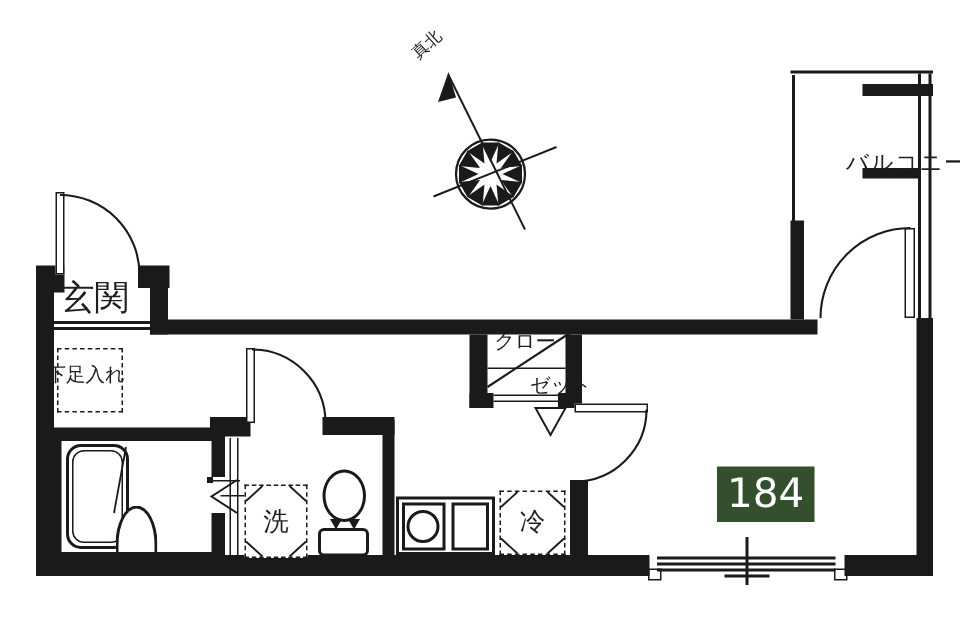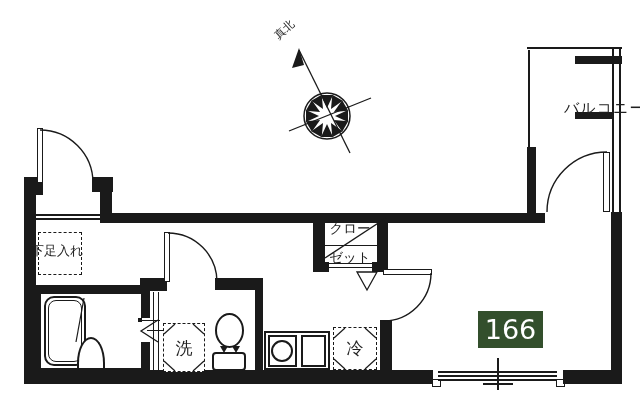--- a/index.html
+++ b/index.html
@@ -136,20 +136,21 @@
         <path d="M0,-8 L-6,-21 L6,-21 Z" transform="rotate(330)"></path>
       </g>
       <line x1="299" y1="50" x2="350" y2="153" stroke="#1a1a1a" stroke-width="1.3"></line>
       <line x1="289" y1="131" x2="371" y2="98" stroke="#1a1a1a" stroke-width="1.3"></line>
       <polygon points="299,48 292,68 304,65" fill="#1a1a1a"></polygon>
     </g>
   </svg>
 
   <div class="lbl north-label">真北</div>
   <div class="lbl" style="left:532px;top:100px;font-size:15px;letter-spacing:1px;margin-left:32px;">バルコニー</div>
+  <div class="lbl" style="left:40px;top:186px;font-size:23px;">玄関</div>
   <div class="lbl" style="left:31px;top:244px;font-size:13px;">下足入れ</div>
   <div class="lbl" style="left:326px;top:221px;width:48px;font-size:13.5px;text-align:center;">クロー</div>
-  <div class="lbl" style="left:326px;top:250px;width:48px;font-size:13.5px;text-align:center;">ゼット</div>
+  <div class="lbl" style="left:326px;top:250px;width:48px;font-size:13.5px;text-align:center;padding-left:24px;">ゼット</div>
   <div class="lbl" style="left:163px;top:339px;width:42px;font-size:17px;text-align:center;">洗</div>
   <div class="lbl" style="left:333px;top:339px;width:44px;font-size:17px;text-align:center;">冷</div>
-  <div class="badge">166</div>
+  <div class="badge">184</div>
 
 </div>
 
 </body></html>

